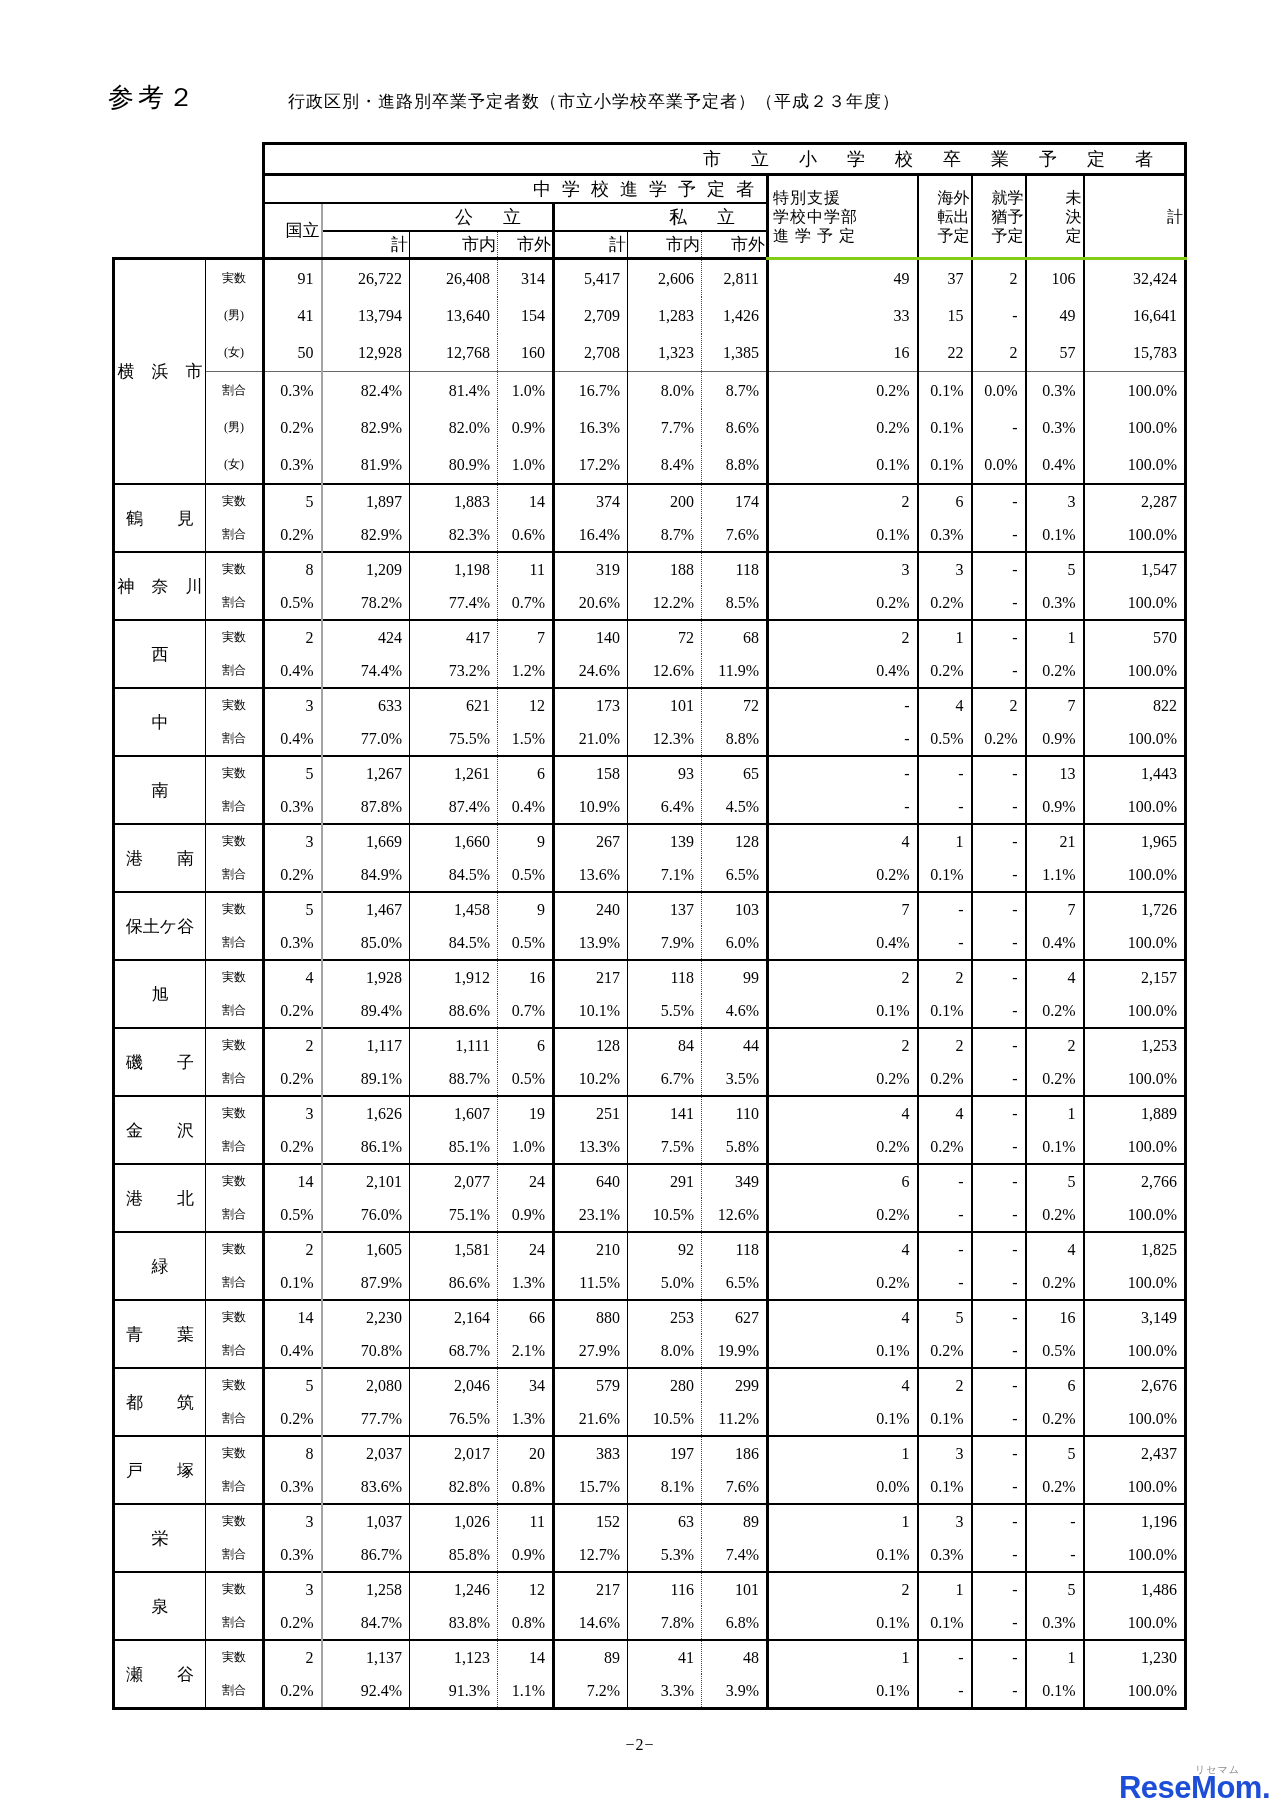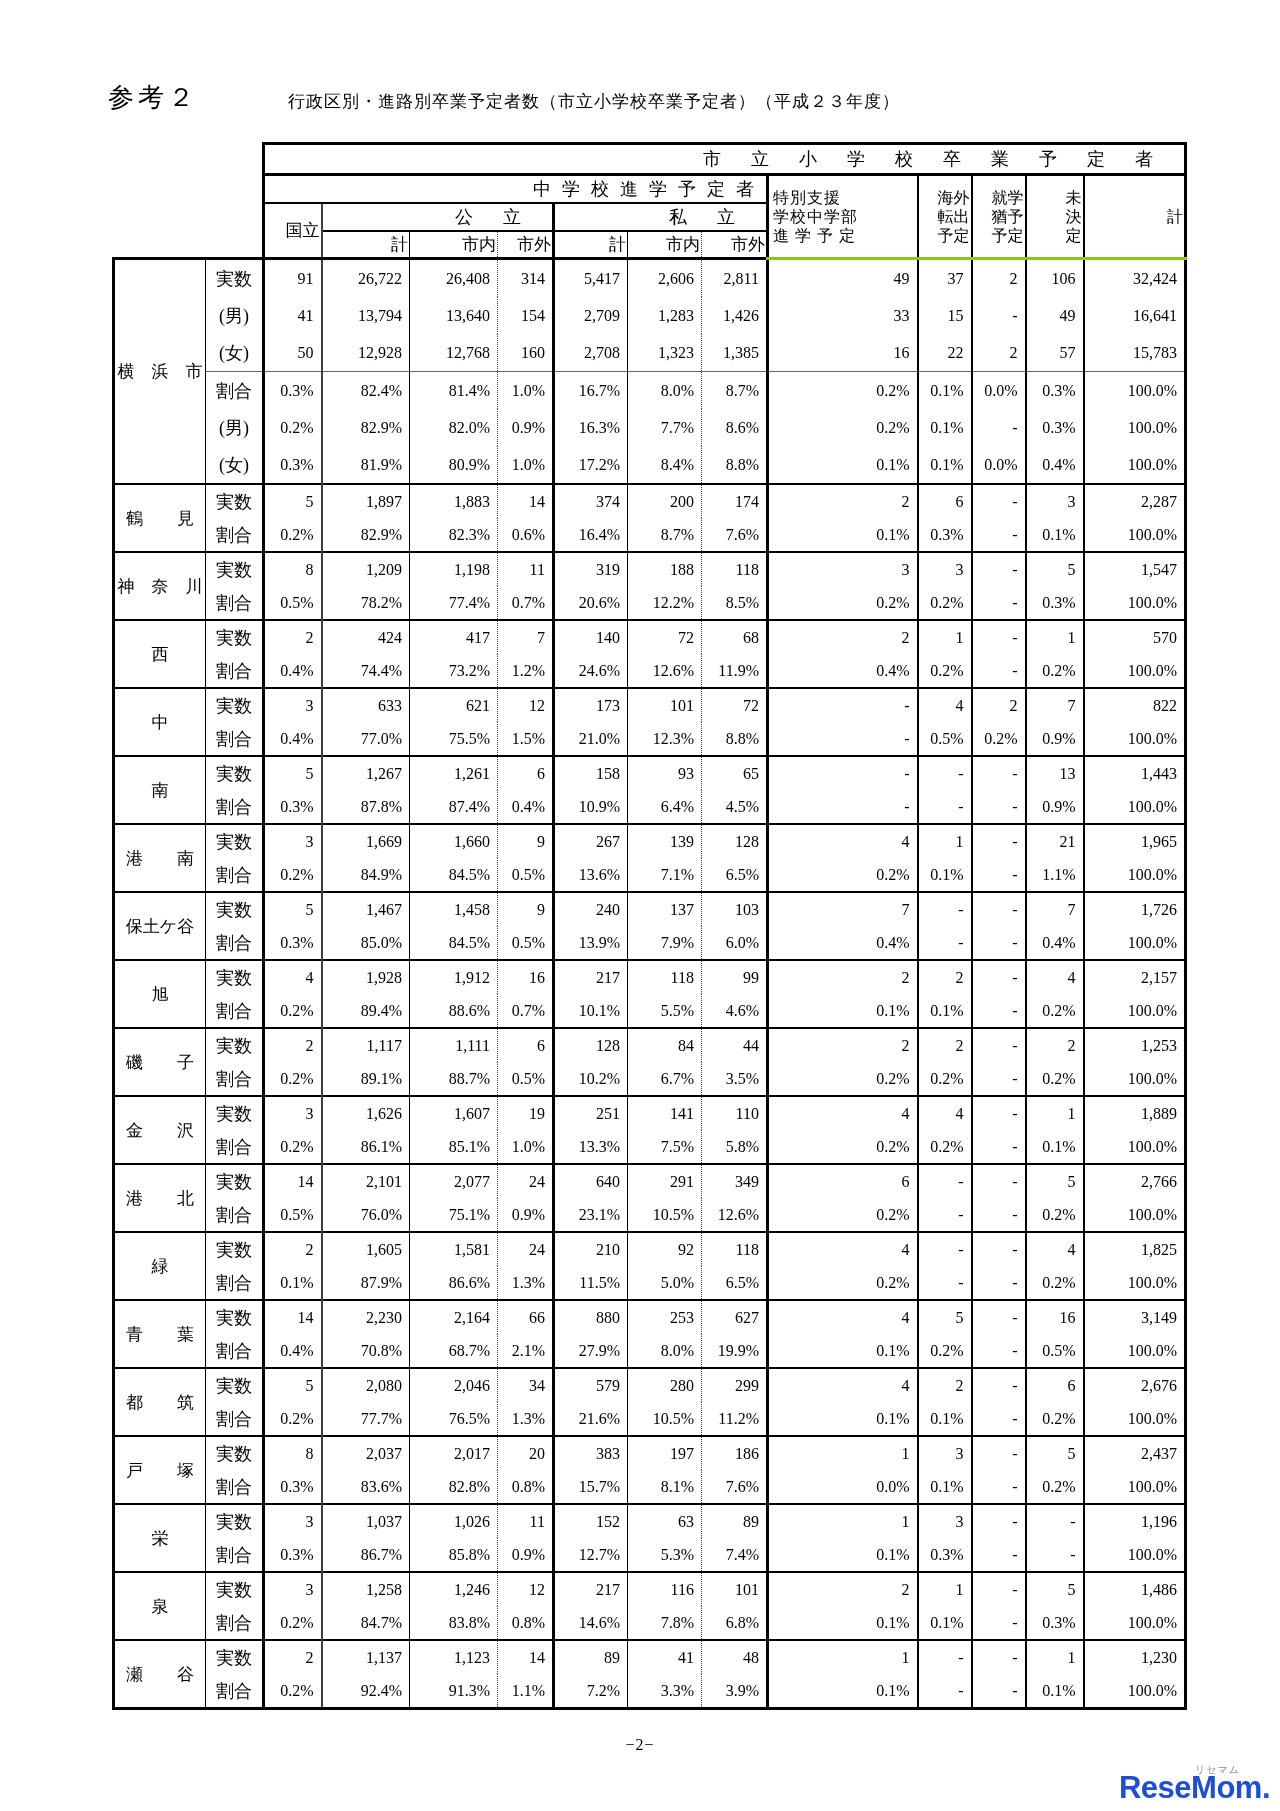--- a/index.html
+++ b/index.html
@@ -38,37 +38,37 @@
     font-size:16px;line-height:19px;
   }
   thead .c-tokushi{text-align:left;padding-left:4px;letter-spacing:1px;}
   .h3 th{border-bottom:2px solid #000;height:19px;}
   .h3 .c-kokuritsu{border-left:3px solid #000;font-size:17px;}
   .grp{letter-spacing:30px;padding-left:18px;font-size:18px;}
   .h4 th{height:19px;font-size:17px;}
   
   .c-dist   {border-left:3px solid #000;border-right:1.5px solid #000;}
   .c-type   {border-right:3px solid #000;}
-  .c-kokuritsu{border-right:2px solid #404040;}
+  .c-kokuritsu{border-right:2px solid #a3a3a3;}
   .c-pkei   {border-right:1.5px solid #000;}
   .c-pnai   {border-right:1px dotted #444;}
   .c-pgai   {border-right:3px solid #000;}
   .c-skei   {border-right:1.5px solid #000;}
   .c-snai   {border-right:1px dotted #444;}
   .c-sgai   {border-right:3px solid #000;}
   .c-tokushi{border-right:2.5px solid #000;}
   .c-kaigai {border-right:2.5px solid #000;margin-left:20px;}
   .c-shugaku{border-right:2.5px solid #000;}
   .c-miketsu{border-right:2.5px solid #000;}
   .c-kei    {border-right:3px solid #000;}
   
   tbody td{font-size:16px;height:31px;vertical-align:middle;}
   tbody tr.city td{height:35px;}
   tbody .c-dist{font-size:17px;text-align:center;}
-  tbody .c-type{font-size:18px;text-align:center;}
+  tbody .c-type{font-size:12px;text-align:center;}
   .num{text-align:right;padding-right:7px;}
   tr.block-start td{border-top:2.5px solid #000;}
   tr.body-first td{border-top:3px solid #000;}
   tr.ratio-sep td{border-top:1px solid #666;}
   tr.body-last td{border-bottom:3px solid #000;}
   td.dist-last{border-bottom:3px solid #000;}
   
   .page-num{
     position:absolute;left:0;top:1736px;width:1280px;
     text-align:center;font-size:16px;letter-spacing:1px;

